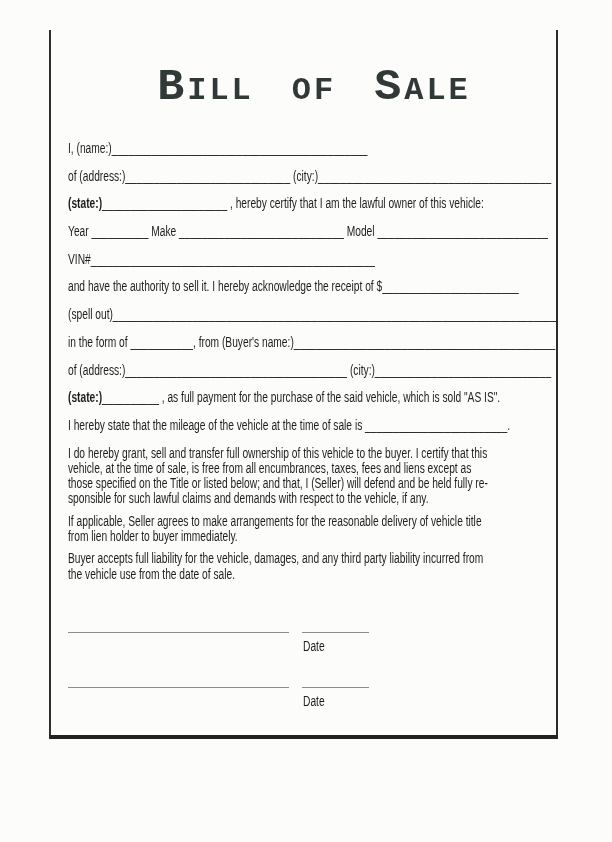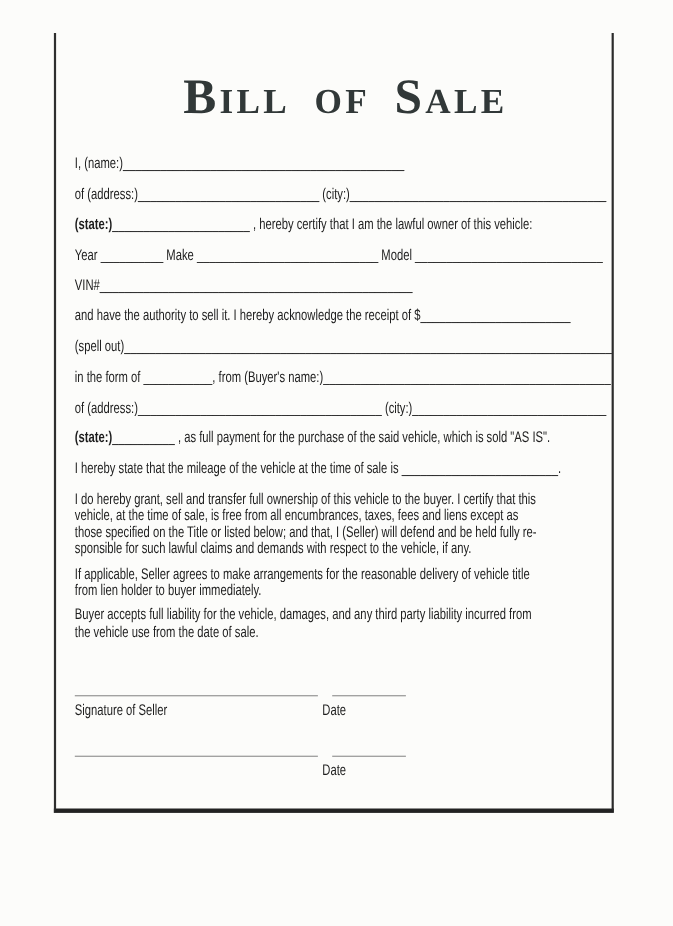--- a/index.html
+++ b/index.html
@@ -8,21 +8,21 @@
     background:#fcfcfa; overflow:hidden;
     font-family:"Liberation Sans", sans-serif; color:#1d1d1d;
   }
   .frame {
     position:absolute; left:49px; top:30px; width:509px; height:709px;
     border-left:2px solid #2e2e2e; border-right:2px solid #2b2b2b;
     border-bottom:4px solid #222222; box-sizing:border-box;
   }
   .content { position:absolute; left:68px; top:62px; width:492px; }
   .title {
-    font-family:Liberation Serif, serif; font-weight:bold; font-variant:small-caps;
+    font-family:Liberation Mono, monospace; font-weight:bold; font-variant:small-caps;
     font-size:45px; line-height:52px; height:58px; letter-spacing:3px; word-spacing:8px;
     text-align:center; color:#313838; margin:0;
   }
   .form-section { margin-top:21px; }
   .ln {
     font-size:14px; line-height:15.5px; margin-bottom:12.2px;
     white-space:nowrap; transform:scaleX(0.73); transform-origin:0 50%;
   }
   .ln .b { font-weight:bold; }
   .para { margin:0 0 7px 0; }
@@ -32,21 +32,21 @@
     font-size:14px; line-height:15.3px; white-space:nowrap;
     transform:scaleX(0.73); transform-origin:0 50%;
   }
   .sig-rules { position:relative; height:2px; }
   .sig-rules.seller { margin-top:50px; }
   .sig-rules.buyer { margin-top:34px; }
   .sig-rules .r-sig { position:absolute; left:0; top:0; width:221px; height:0; border-top:1.5px solid #8c8c8c; }
   .sig-rules .r-date { position:absolute; left:234px; top:0; width:67px; height:0; border-top:1.5px solid #8c8c8c; }
   .sig-labels { position:relative; height:16px; margin-top:3px; }
   .sig-labels .s-sig { position:absolute; left:0; top:0; }
-  .sig-labels .s-date { position:absolute; left:225px; top:0; }
+  .sig-labels .s-date { position:absolute; left:235px; top:0; }
   .sig-labels span {
     display:inline-block; font-size:14px; line-height:15px;
     transform:scaleX(0.73); transform-origin:0 50%; white-space:nowrap;
   }
 </style>
 </head>
 <body>
 
 <div class="page">
   <div class="frame"></div>
@@ -94,21 +94,20 @@
     <div class="para gap2">
       <div class="pl">Buyer accepts full liability for the vehicle, damages, and any third party liability incurred from</div>
       <div class="pl">the vehicle use from the date of sale.</div>
     </div>
 
     <div class="sig-rules seller">
       <div class="r-sig"></div>
       <div class="r-date"></div>
     </div>
     <div class="sig-labels">
-      <div class="s-sig"><span>Signature of Seller</span></div>
       <div class="s-date"><span>Date</span></div>
     </div>
 
     <div class="sig-rules buyer">
       <div class="r-sig"></div>
       <div class="r-date"></div>
     </div>
     <div class="sig-labels">
       <div class="s-date"><span>Date</span></div>
     </div>

